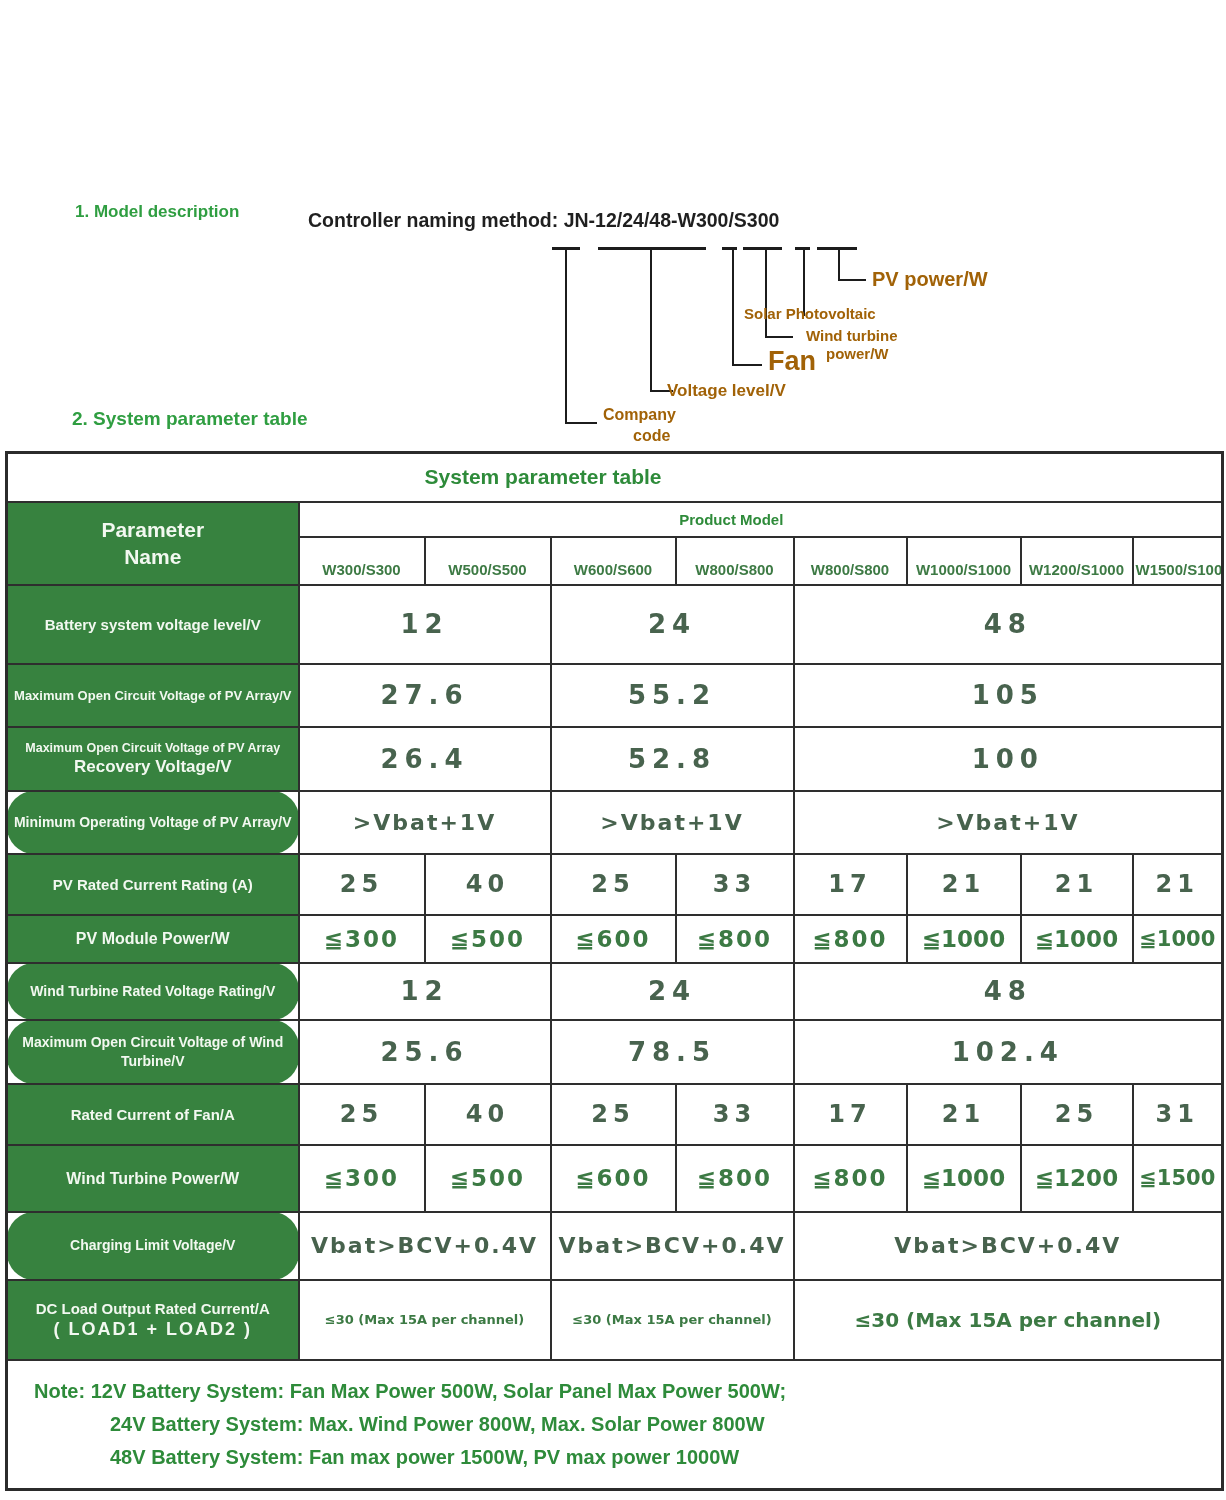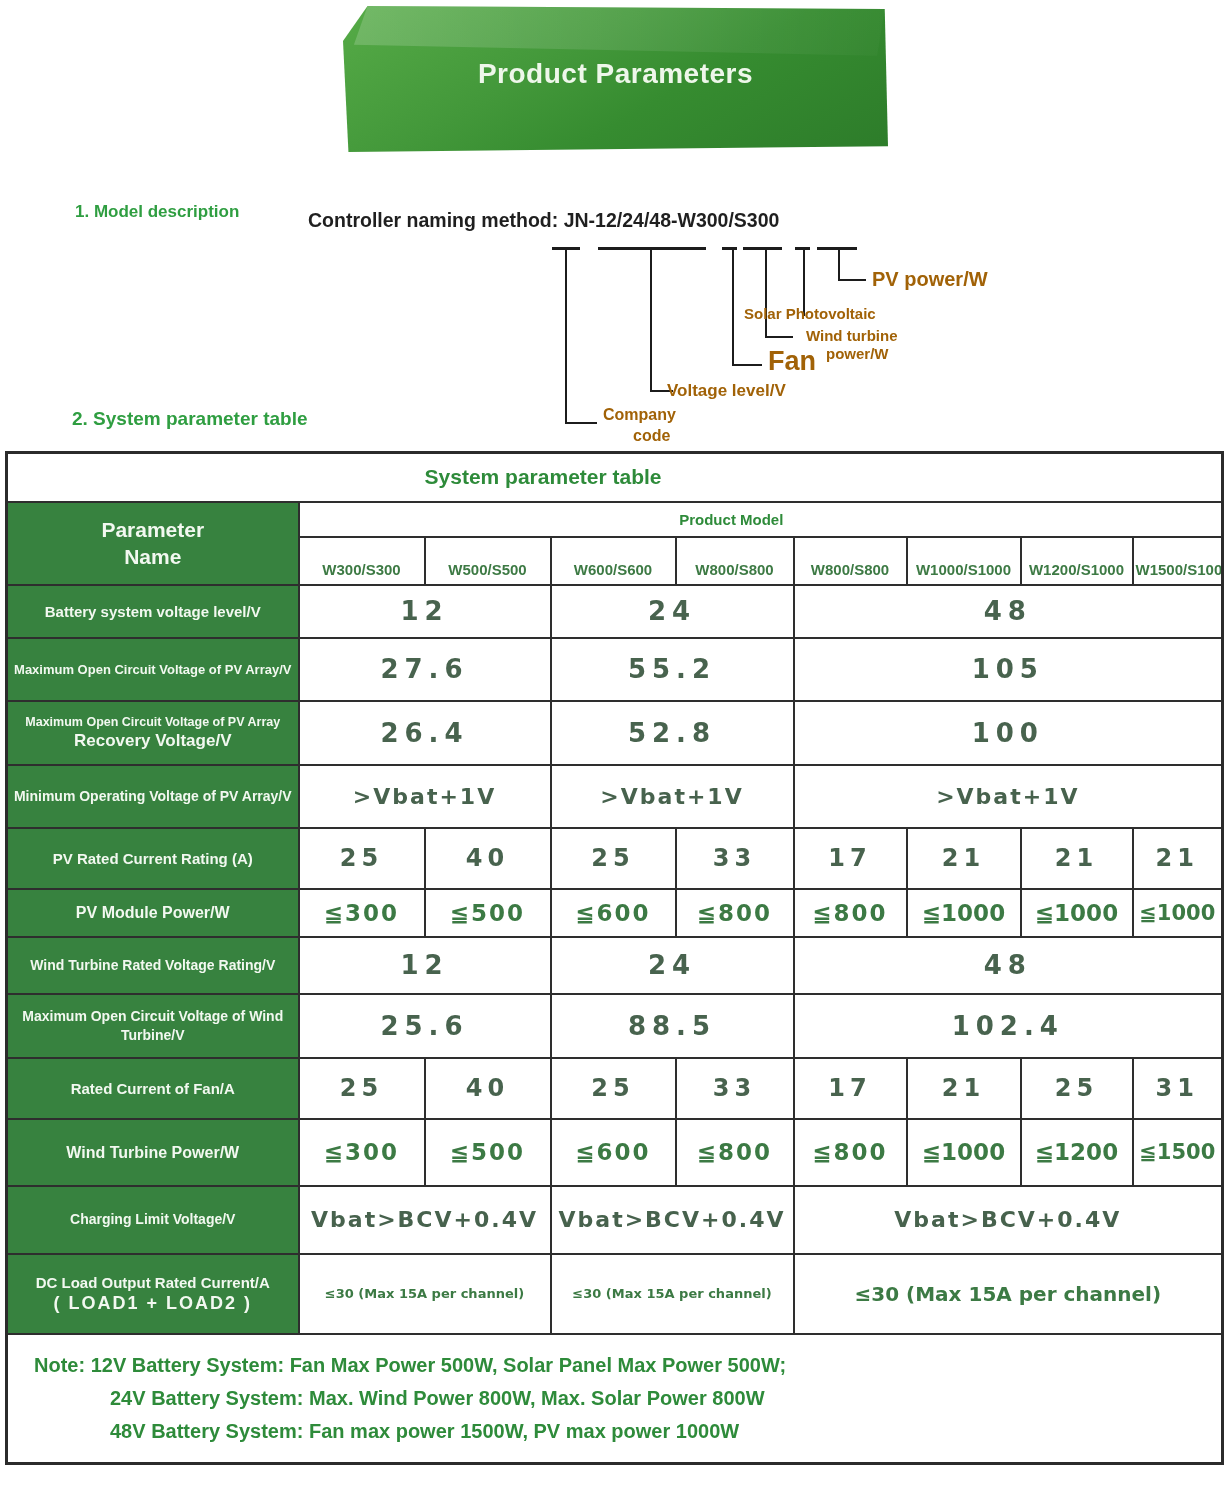--- a/index.html
+++ b/index.html
@@ -34,44 +34,41 @@
     overflow:hidden;padding:0 2px;}
   .title-cell{color:#2e8b3a;font-size:21px;font-weight:bold;padding-right:145px !important;}
   .pm-cell{color:#2e8b3a;font-size:15px;font-weight:bold;padding-right:60px !important;}
   .pname{background:#37823f;color:#f2f8f0;font-weight:bold;font-size:21px;line-height:27px;}
   .model{color:#3d7a44;font-weight:bold;font-size:15px;vertical-align:bottom !important;padding-bottom:6px !important;}
   .lbl{background:#37823f;color:#f2f8f0;font-weight:bold;font-size:15px;line-height:19px;}
   .lbl .sm{font-size:12.5px;display:block;line-height:16px;}
   .lbl .lg{font-size:17px;display:block;line-height:21px;}
   .lbl .xl{font-size:18px;display:block;line-height:23px;letter-spacing:2px;}
   .lbl13{font-size:13px !important;}
-  .lbl14{font-size:14px !important;}
+  .lbl14{font-size:14px !important;border-radius:27px;}
   .num{color:#48634e;font-weight:bold;font-size:26px;letter-spacing:6px;
        font-family:"DejaVu Sans",sans-serif;}
   .num2{color:#48634e;font-weight:bold;font-size:24px;letter-spacing:5px;
        font-family:"DejaVu Sans",sans-serif;}
   .vle{color:#3c7a44;font-weight:bold;font-size:23px;letter-spacing:2px;
        font-family:"DejaVu Sans",sans-serif;}
   .formula{color:#47624d;font-weight:bold;font-size:22px;letter-spacing:2px;
        font-family:"DejaVu Sans",sans-serif;}
   .load{color:#3c7a44;font-weight:bold;font-size:13px;font-family:"DejaVu Sans",sans-serif;}
   .load-wide{color:#3c7a44;font-weight:bold;font-size:20px;font-family:"DejaVu Sans",sans-serif;}
   .note-cell{text-align:left !important;vertical-align:top !important;padding-top:14px !important;}
   .note-line{color:#2e8b3a;font-weight:bold;font-size:20px;line-height:33px;}
   .nl1{padding-left:24px;}
   .nl2{padding-left:100px;}
 </style>
 </head>
 <body>
 
 <div id="page">
 
-  <div class="banner">
-    <div class="banner-title">Product Parameters</div>
-  </div>
 
   <div id="h-model" class="green-heading">1. Model description</div>
   <div class="naming-line">Controller naming method: JN-12/24/48-W300/S300</div>
   <div id="h-system" class="green-heading">2. System parameter table</div>
 
   <div class="dl" style="left:552px;top:247px;width:28px;height:3px;"></div>
   <div class="dl" style="left:598px;top:247px;width:108px;height:3px;"></div>
   <div class="dl" style="left:722px;top:247px;width:15px;height:3px;"></div>
   <div class="dl" style="left:743px;top:247px;width:39px;height:3px;"></div>
   <div class="dl" style="left:795px;top:247px;width:15px;height:3px;"></div>
@@ -126,21 +123,21 @@
       <td class="model">W300/S300</td>
       <td class="model">W500/S500</td>
       <td class="model">W600/S600</td>
       <td class="model">W800/S800</td>
       <td class="model">W800/S800</td>
       <td class="model">W1000/S1000</td>
       <td class="model">W1200/S1000</td>
       <td class="model">W1500/S1000</td>
     </tr>
 
-    <tr style="height:53px">
+    <tr style="height:79px">
       <td class="lbl">Battery system voltage level/V</td>
       <td colspan="2" class="num">12</td>
       <td colspan="2" class="num">24</td>
       <td colspan="4" class="num">48</td>
     </tr>
     <tr style="height:63px">
       <td class="lbl lbl13">Maximum Open Circuit Voltage of PV Array/V</td>
       <td colspan="2" class="num">27.6</td>
       <td colspan="2" class="num">55.2</td>
       <td colspan="4" class="num">105</td>
@@ -184,21 +181,21 @@
     </tr>
     <tr style="height:57px">
       <td class="lbl lbl14">Wind Turbine Rated Voltage Rating/V</td>
       <td colspan="2" class="num">12</td>
       <td colspan="2" class="num">24</td>
       <td colspan="4" class="num">48</td>
     </tr>
     <tr style="height:64px">
       <td class="lbl lbl14">Maximum Open Circuit Voltage of Wind Turbine/V</td>
       <td colspan="2" class="num">25.6</td>
-      <td colspan="2" class="num">88.5</td>
+      <td colspan="2" class="num">78.5</td>
       <td colspan="4" class="num">102.4</td>
     </tr>
     <tr style="height:61px">
       <td class="lbl">Rated Current of Fan/A</td>
       <td class="num2">25</td>
       <td class="num2">40</td>
       <td class="num2">25</td>
       <td class="num2">33</td>
       <td class="num2">17</td>
       <td class="num2">21</td>

